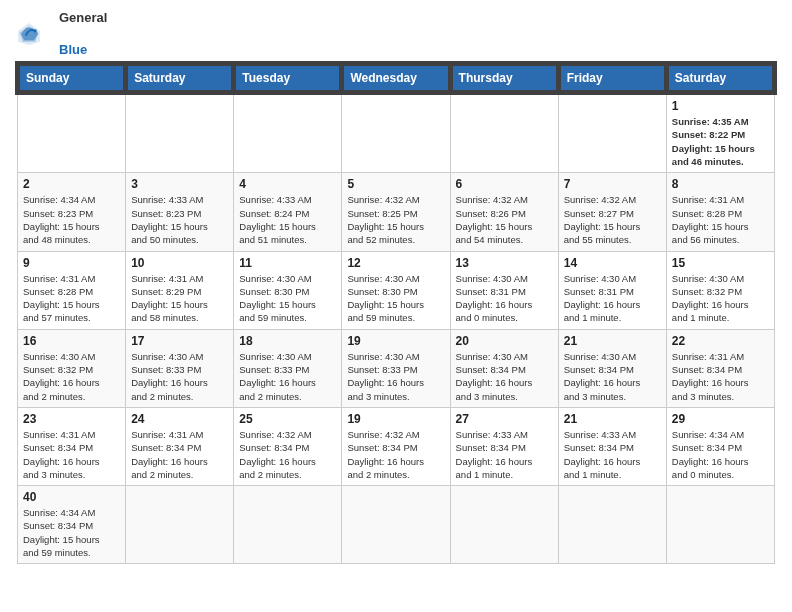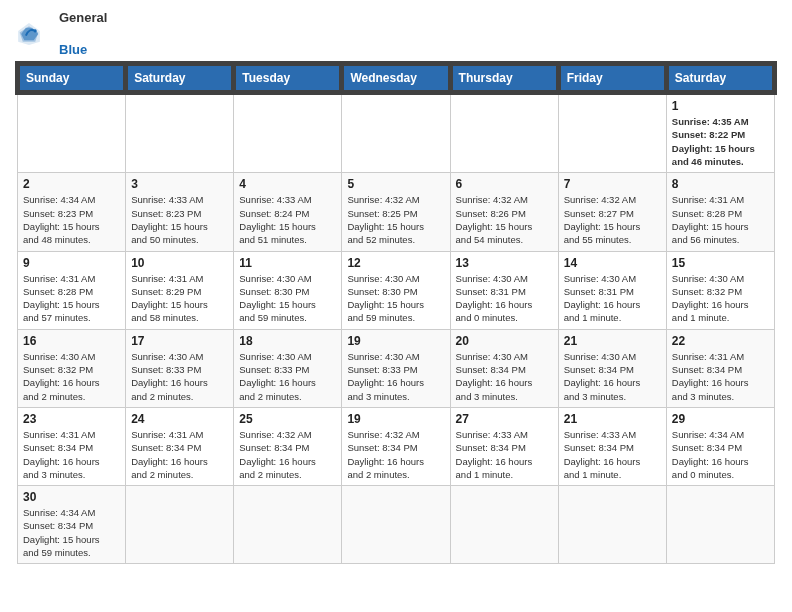--- a/index.html
+++ b/index.html
@@ -344,21 +344,21 @@
         <td>
           <span class="day-num">29</span>
           <div class="day-info" style="white-space: pre-line;">Sunrise: 4:34 AM
 Sunset: 8:34 PM
 Daylight: 16 hours
 and 0 minutes.</div>
         </td>
       </tr>
       <tr>
         <td>
-          <span class="day-num">30</span>
+          <span class="day-num">40</span>
           <div class="day-info" style="white-space: pre-line;">Sunrise: 4:34 AM
 Sunset: 8:34 PM
 Daylight: 15 hours
 and 59 minutes.</div>
         </td>
         <td class="empty"></td>
         <td class="empty"></td>
         <td class="empty"></td>
         <td class="empty"></td>
         <td class="empty"></td>

